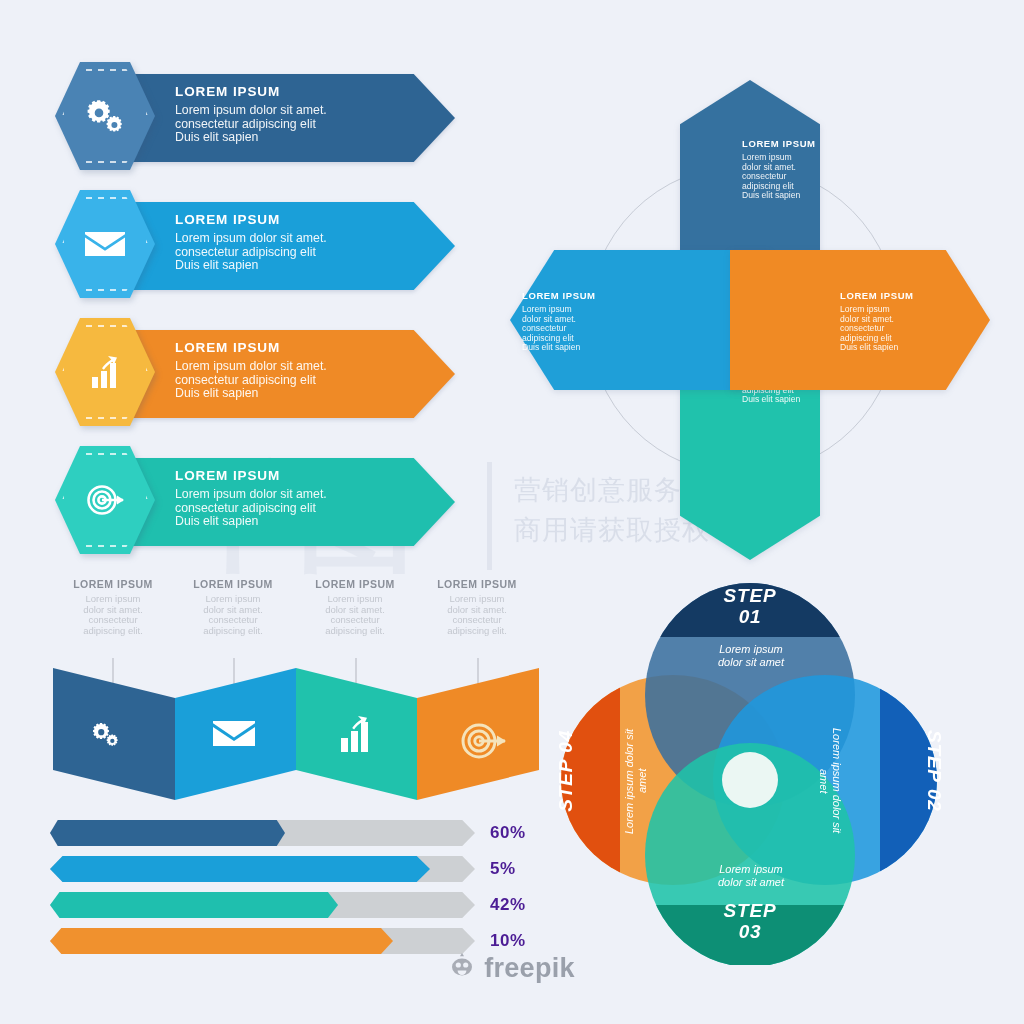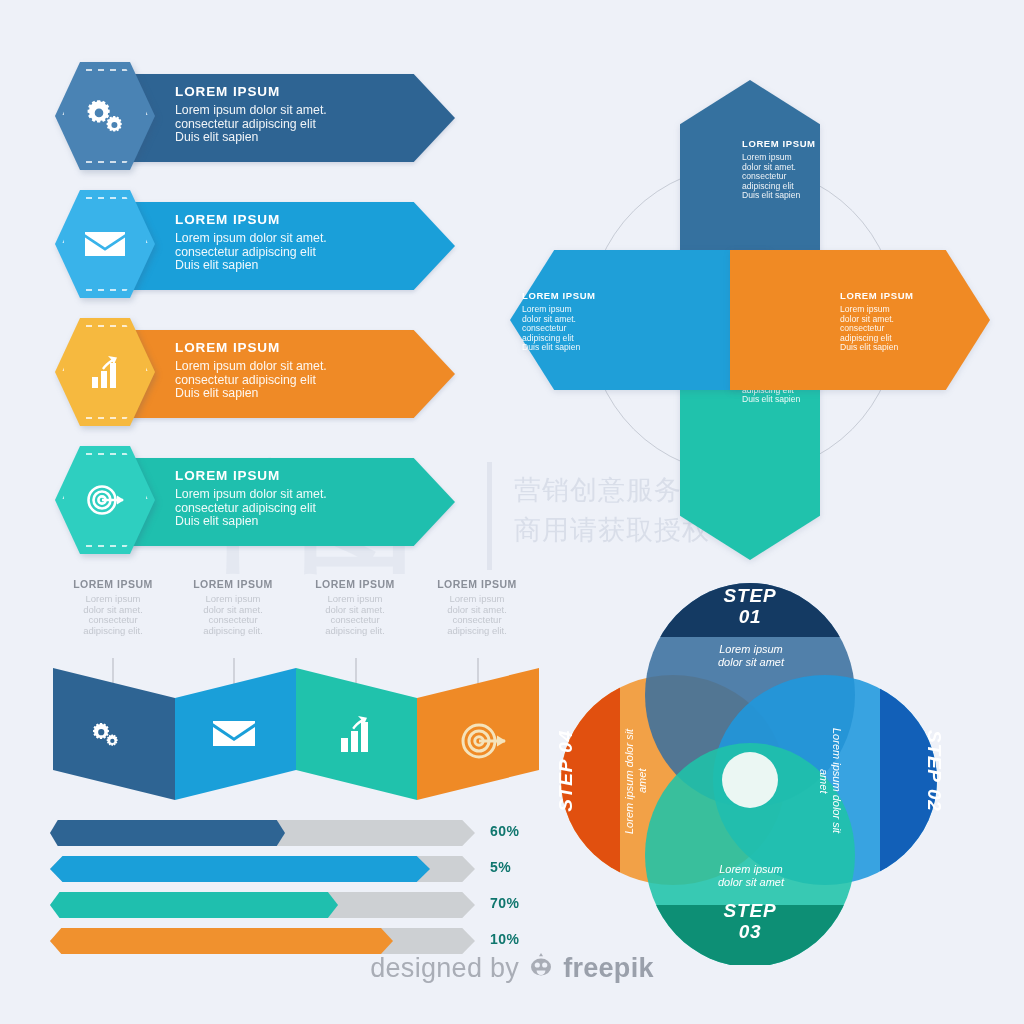--- a/index.html
+++ b/index.html
@@ -129,21 +129,21 @@
     background: #cdd0d3;
     clip-path: polygon(3% 0, 97% 0, 100% 50%, 97% 100%, 3% 100%, 0 50%);
   }
   .bfill {
     position: absolute; left: 0; top: 0; height: 26px;
     clip-path: polygon(3.3% 0, 96.5% 0, 100% 50%, 96.5% 100%, 3.3% 100%, 0 50%);
     filter: drop-shadow(0 1px 2px rgba(60,80,120,.16));
   }
   .bval {
     position: absolute; left: 440px; top: 3px; width: 50px;
-    font-size: 14px; font-weight: 700; color: #0f766e; letter-spacing: .5px;
+    font-size: 17px; font-weight: 700; color: #4c1d95; letter-spacing: .5px;
   }
 
   
   .venn { position: absolute; left: 545px; top: 575px; width: 410px; height: 390px; font-style: italic; }
 
   
   .footer {
     position: absolute; left: 0; top: 952px; width: 1024px;
     text-align: center; font-size: 27px; color: #a9adb6;
     letter-spacing: .3px; display: flex; align-items: center; justify-content: center; gap: 9px;
@@ -413,21 +413,21 @@
       <div class="bval">60%</div>
     </div>
     <div class="brow" style="top:36px">
       <div class="btrack"></div>
       <div class="bfill" style="width:380px;background:#1a9fd9"></div>
       <div class="bval">5%</div>
     </div>
     <div class="brow" style="top:72px">
       <div class="btrack"></div>
       <div class="bfill" style="width:288px;background:#1fbfae"></div>
-      <div class="bval">70%</div>
+      <div class="bval">42%</div>
     </div>
     <div class="brow" style="top:108px">
       <div class="btrack"></div>
       <div class="bfill" style="width:343px;background:#f0912e"></div>
       <div class="bval">10%</div>
     </div>
   </div>
 
   <div class="venn">
     <svg width="410" height="390" viewBox="0 0 410 390">
@@ -502,21 +502,20 @@
       <span>STEP</span>
       <span>04</span>
     </div>
     <div style="position:absolute;left:78px;top:150px;height:112px;color:#fff;font-size:11px;line-height:13px;writing-mode:vertical-rl;transform:rotate(180deg);text-align:center;">
       <span>Lorem ipsum</span>
       <span>dolor sit amet</span>
     </div>
   </div>
 
   <div class="footer">
-    <span>designed by</span>
     <span>
       <svg width="26" height="26" viewBox="0 0 26 26" fill="#a9adb6">
         <path d="M13 1l2 3.2h-4L13 1z"></path>
         <ellipse cx="13" cy="15" rx="10" ry="8.4"></ellipse>
         <circle cx="9.3" cy="13" r="2.6" fill="#eef1f8"></circle>
         <circle cx="16.7" cy="13" r="2.6" fill="#eef1f8"></circle>
         <path d="M8.6 18.6h8.8a4.4 4.4 0 01-8.8 0z" fill="#eef1f8"></path>
       </svg>
     </span>
     <span class="fp">freepik</span>

